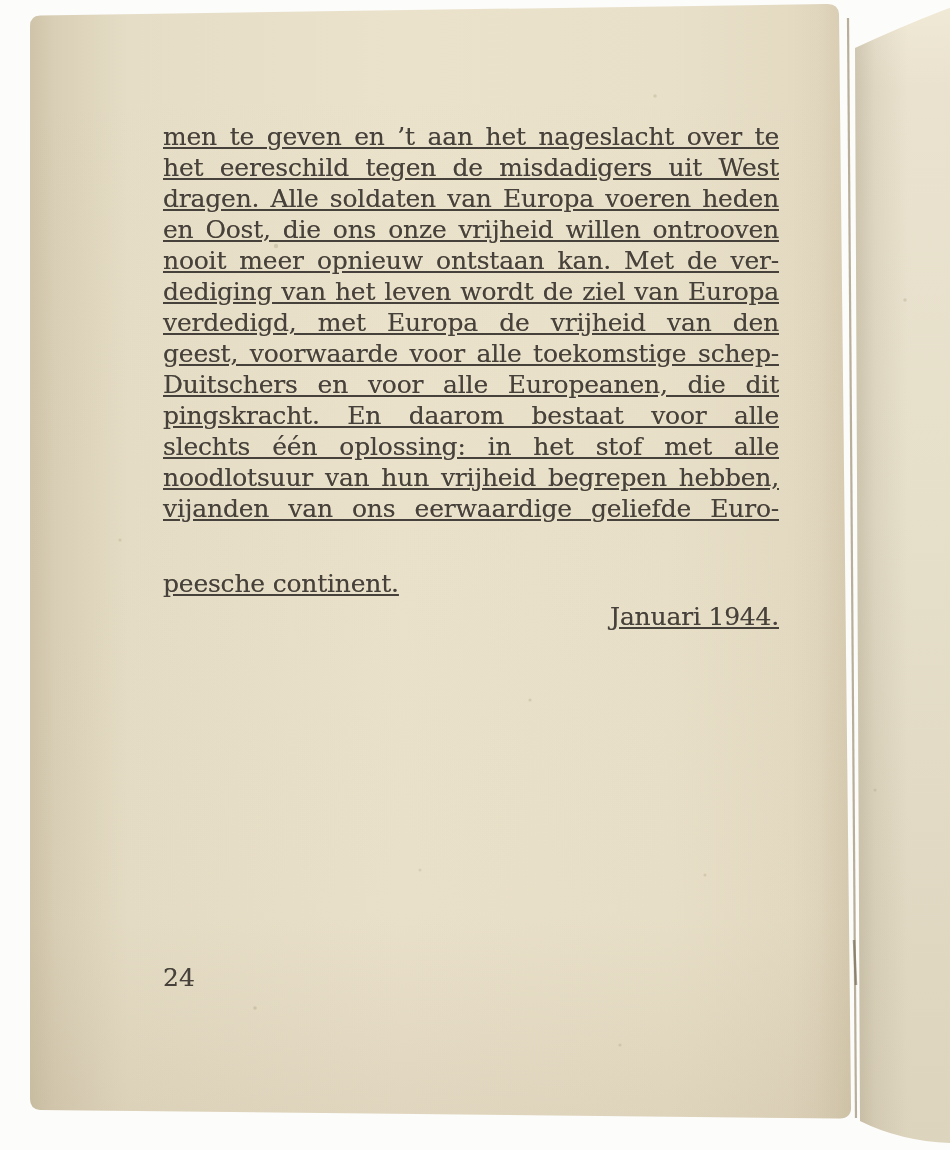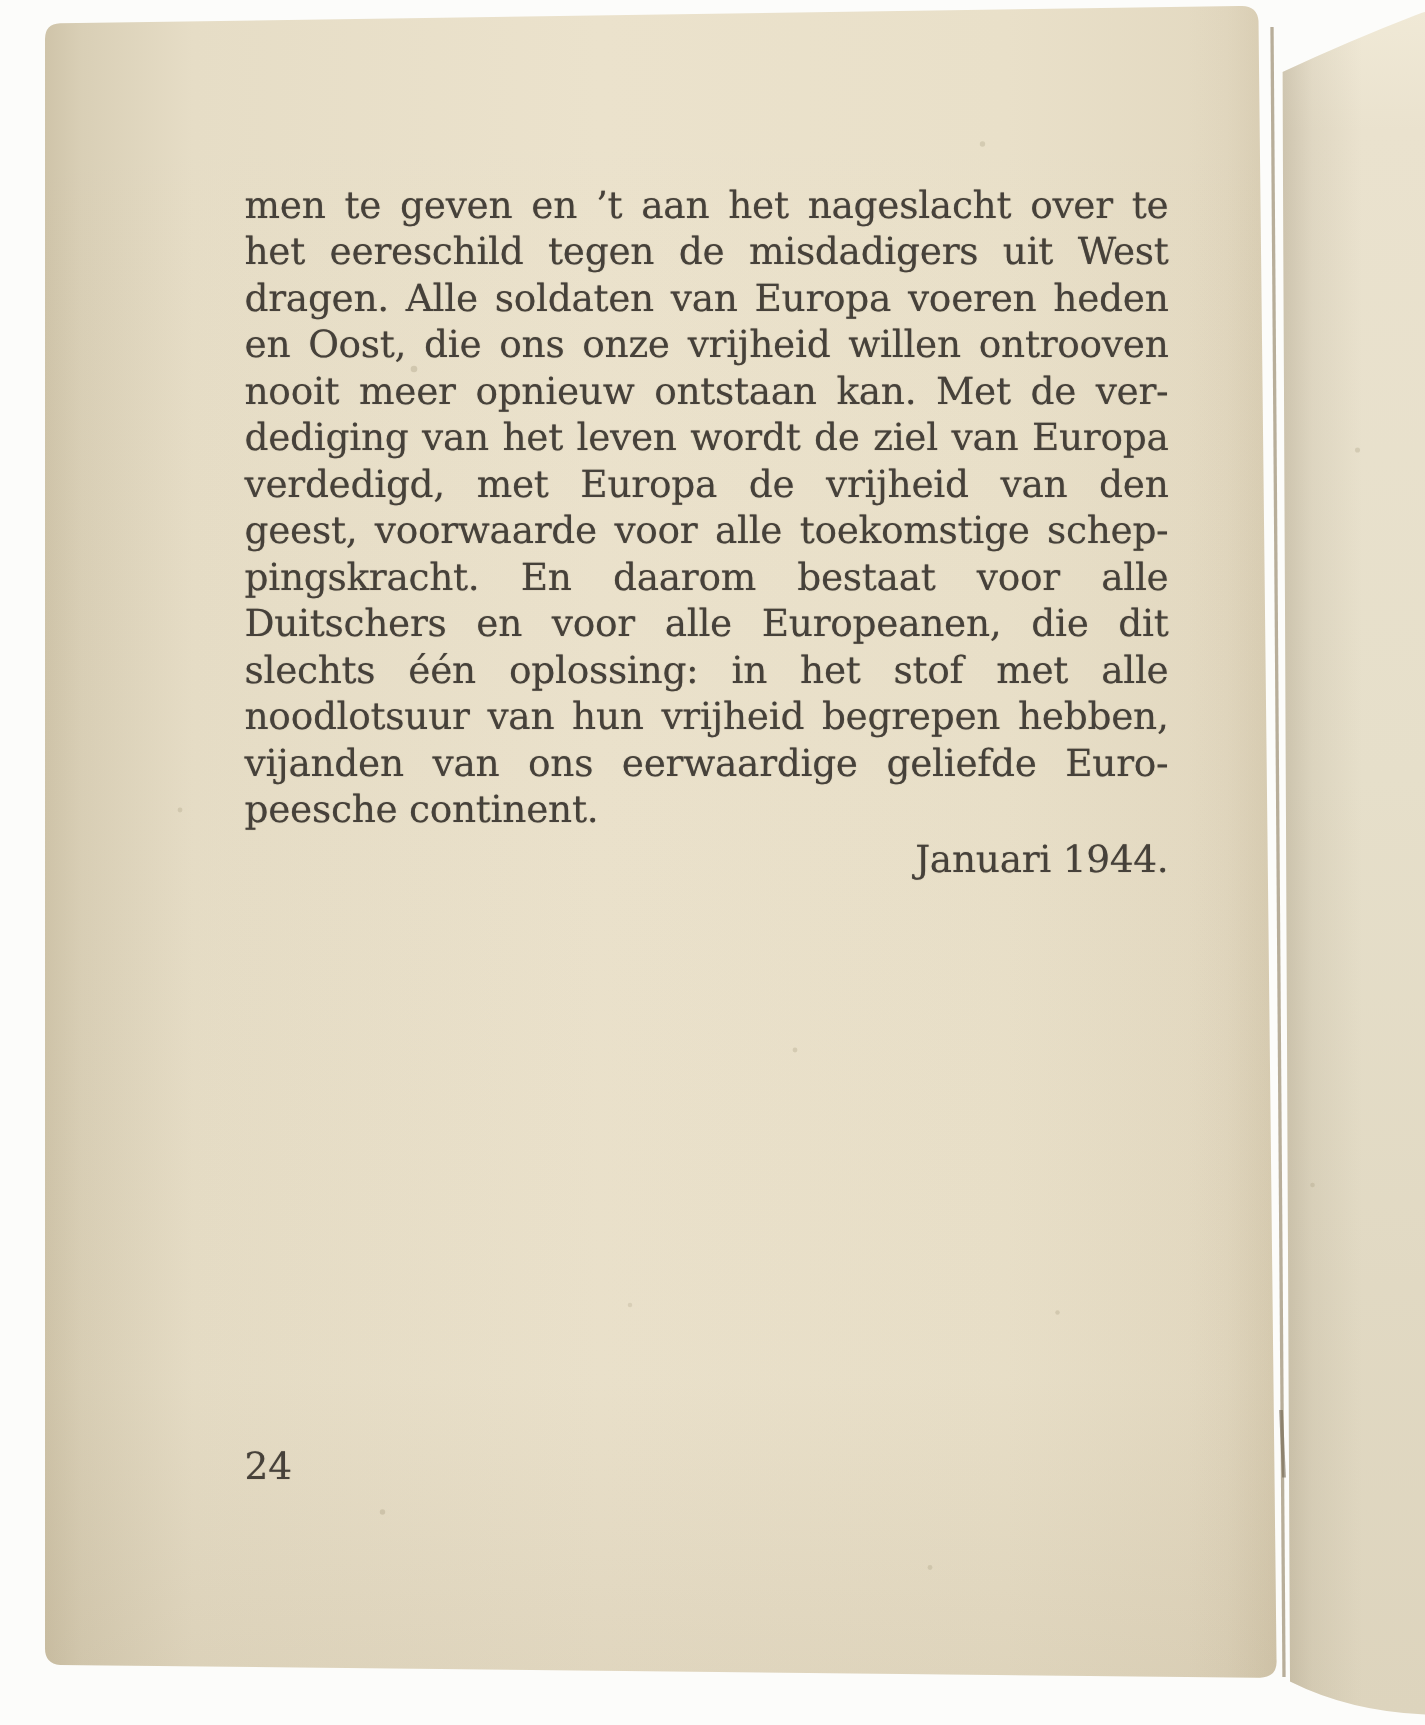--- a/index.html
+++ b/index.html
@@ -23,30 +23,32 @@
     color: #46413a;
     text-shadow: 0 0 0.6px rgba(70, 62, 50, 0.55);
   }
   .body-text {
     position: absolute;
     left: 163px; top: 121px;
     width: 616px;
     font-size: 25px;
     line-height: 31px;
     letter-spacing: -0.2px;
+    text-decoration: underline;
   }
   .tline {
     text-align: justify;
     text-align-last: justify;
     -moz-text-align-last: justify;
     white-space: normal;
   }
   .tline.last-of-paragraph {
     text-align: center;
     text-align-last: left;
+    margin-top: 44px;
   }
   .dateline {
     text-align: center;
     text-align-last: right;
     margin-top: 2px;
   }
   .page-number {
     position: absolute;
     left: 163px; top: 962px;
     font-size: 25px;
@@ -128,22 +130,22 @@
   <div class="text-layer">
     <div class="body-text">
       <div class="tline">men te geven en ’t aan het nageslacht over te</div>
       <div class="tline">het eereschild tegen de misdadigers uit West</div>
       <div class="tline">dragen. Alle soldaten van Europa voeren heden</div>
       <div class="tline">en Oost, die ons onze vrijheid willen ontrooven</div>
       <div class="tline">nooit meer opnieuw ontstaan kan. Met de ver-</div>
       <div class="tline">dediging van het leven wordt de ziel van Europa</div>
       <div class="tline">verdedigd, met Europa de vrijheid van den</div>
       <div class="tline">geest, voorwaarde voor alle toekomstige schep-</div>
+      <div class="tline">Duitschers en voor alle Europeanen, die dit</div>
       <div class="tline">pingskracht. En daarom bestaat voor alle</div>
-      <div class="tline">Duitschers en voor alle Europeanen, die dit</div>
       <div class="tline">slechts één oplossing: in het stof met alle</div>
       <div class="tline">noodlotsuur van hun vrijheid begrepen hebben,</div>
       <div class="tline">vijanden van ons eerwaardige geliefde Euro-</div>
       <div class="tline last-of-paragraph">peesche continent.</div>
       <div class="tline dateline">Januari 1944.</div>
     </div>
     <div class="page-number">24</div>
   </div>
 
 </div>

